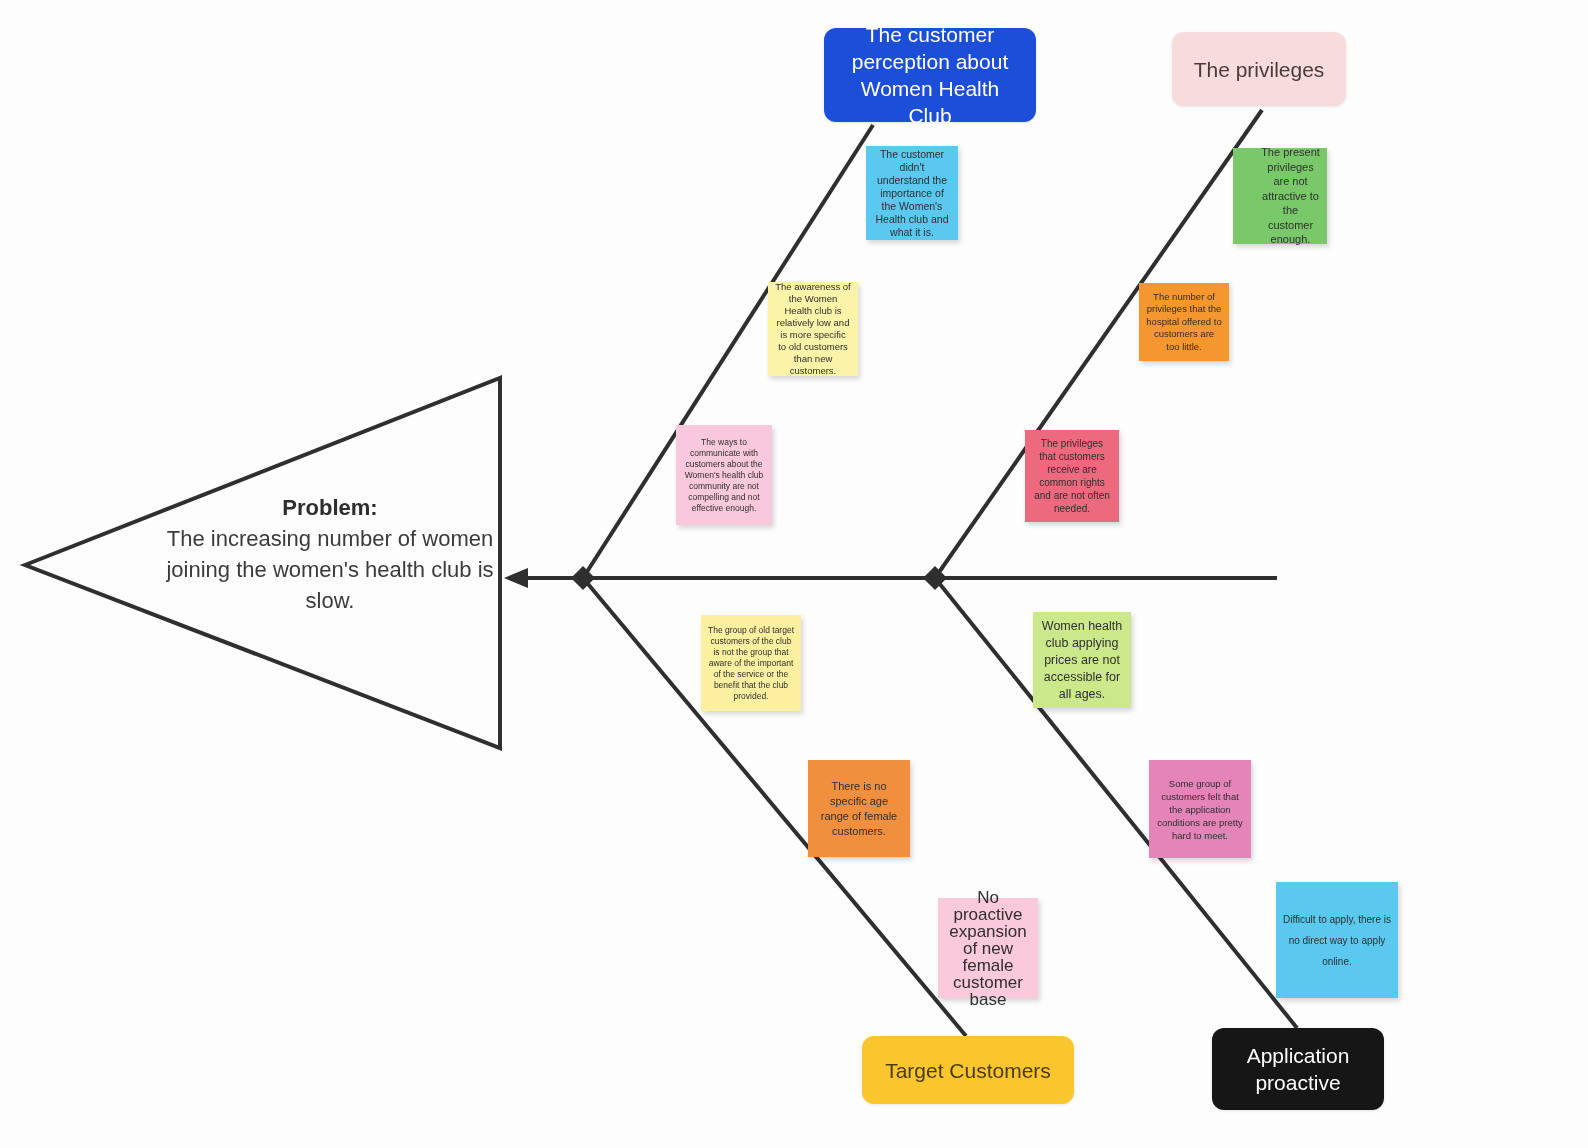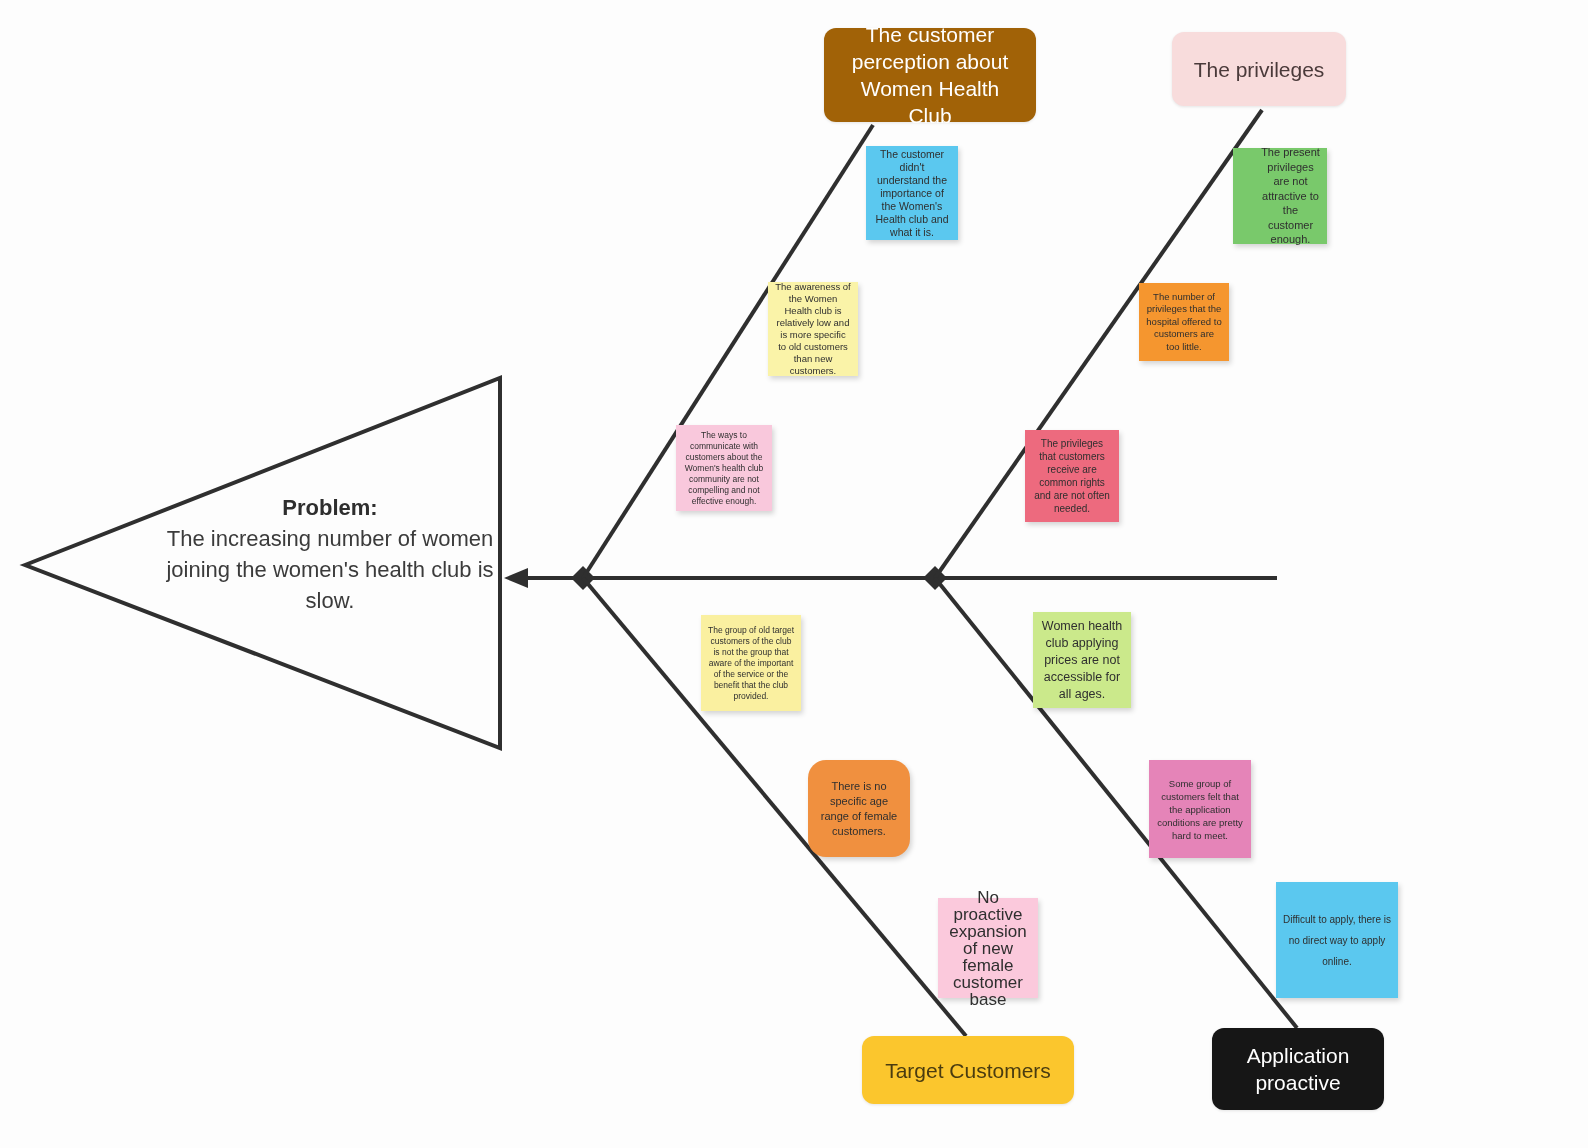--- a/index.html
+++ b/index.html
@@ -98,21 +98,21 @@
     <line x1="583" y1="578" x2="966" y2="1036" stroke="#2f2f2f" stroke-width="4"></line>
 
     <line x1="935" y1="578" x2="1297" y2="1028" stroke="#2f2f2f" stroke-width="4"></line>
   </svg>
 
   <div class="problem-text">
     <span class="lbl">Problem:</span>
     <span class="body">The increasing number of women joining the women's health club is slow.</span>
   </div>
 
-  <div class="cat-box" style="left:824px; top:28px; width:212px; height:94px; background:#a16207; color:#ffffff;">
+  <div class="cat-box" style="left:824px; top:28px; width:212px; height:94px; background:#1d4ed8; color:#ffffff;">
     <span>The customer perception about Women Health Club</span>
   </div>
 
   <div class="cat-box" style="left:1172px; top:32px; width:174px; height:74px; background:#F8DCDC; color:#4a3a3a;">
     <span>The privileges</span>
   </div>
 
   <div class="cat-box" style="left:862px; top:1036px; width:212px; height:68px; background:#FBC62D; color:#4a3c10;">
     <span>Target Customers</span>
   </div>
@@ -122,41 +122,41 @@
   </div>
 
   <div class="note" style="left:826px; top:146px; width:92px; height:94px; background:#5BC8EF; font-size:10.5px; line-height:13px;">
     <span>The customer didn't understand the importance of the Women's Health club and what it is.</span>
   </div>
 
   <div class="note" style="left:728px; top:282px; width:90px; height:94px; background:#FAF3A8; font-size:9.5px; line-height:12px;">
     <span>The awareness of the Women Health club is relatively low and is more specific to old customers than new customers.</span>
   </div>
 
-  <div class="note" style="left:636px; top:425px; width:96px; height:86px; background:#F9C8DC; font-size:8.5px; line-height:11px;">
+  <div class="note" style="left:636px; top:425px; width:96px; height:100px; background:#F9C8DC; font-size:8.5px; line-height:11px;">
     <span>The ways to communicate with customers about the Women's health club community are not compelling and not effective enough.</span>
   </div>
 
   <div class="note" style="left:1193px; top:148px; width:94px; height:96px; background:#79C96B; font-size:11px; line-height:14.5px;padding-left:28px;">
     <span>The present privileges are not attractive to the customer enough.</span>
   </div>
 
   <div class="note" style="left:1099px; top:283px; width:90px; height:78px; background:#F5962F; font-size:9.5px; line-height:12.5px;">
     <span>The number of privileges that the hospital offered to customers are too little.</span>
   </div>
 
   <div class="note" style="left:985px; top:430px; width:94px; height:92px; background:#ED6A7E; font-size:10px; line-height:13px;">
     <span>The privileges that customers receive are common rights and are not often needed.</span>
   </div>
 
   <div class="note" style="left:661px; top:615px; width:100px; height:96px; background:#FAF0A0; font-size:8.5px; line-height:11px;">
     <span>The group of old target customers of the club is not the group that aware of the important of the service or the benefit that the club provided.</span>
   </div>
 
-  <div class="note" style="left:768px; top:760px; width:102px; height:97px; background:#F0903F; font-size:11px; line-height:15px;border-radius:18px;">
+  <div class="note" style="left:768px; top:760px; width:102px; height:97px; background:#F0903F; font-size:11px; line-height:15px;">
     <span>There is no specific age range of female customers.</span>
   </div>
 
   <div class="note" style="left:898px; top:898px; width:100px; height:100px; background:#FBC9DC; font-size:17px; line-height:17px;">
     <span>No proactive expansion of new female customer base</span>
   </div>
 
   <div class="note" style="left:993px; top:612px; width:98px; height:96px; background:#CBE98B; font-size:12.5px; line-height:17px;">
     <span>Women health club applying prices are not accessible for all ages.</span>
   </div>

